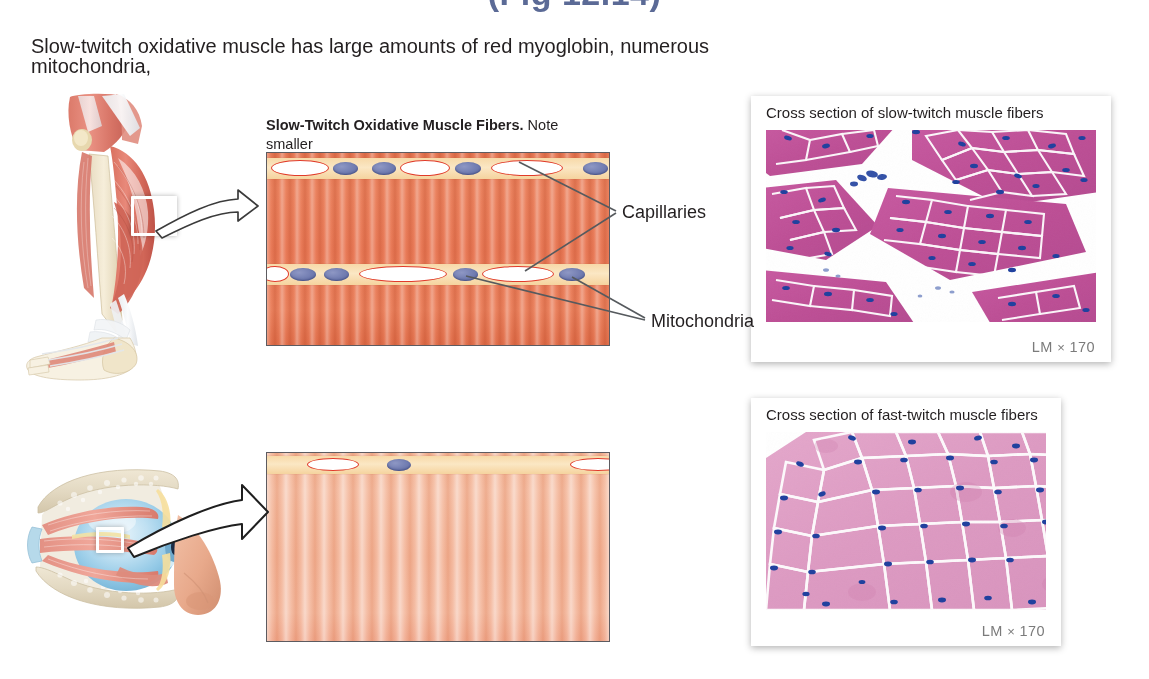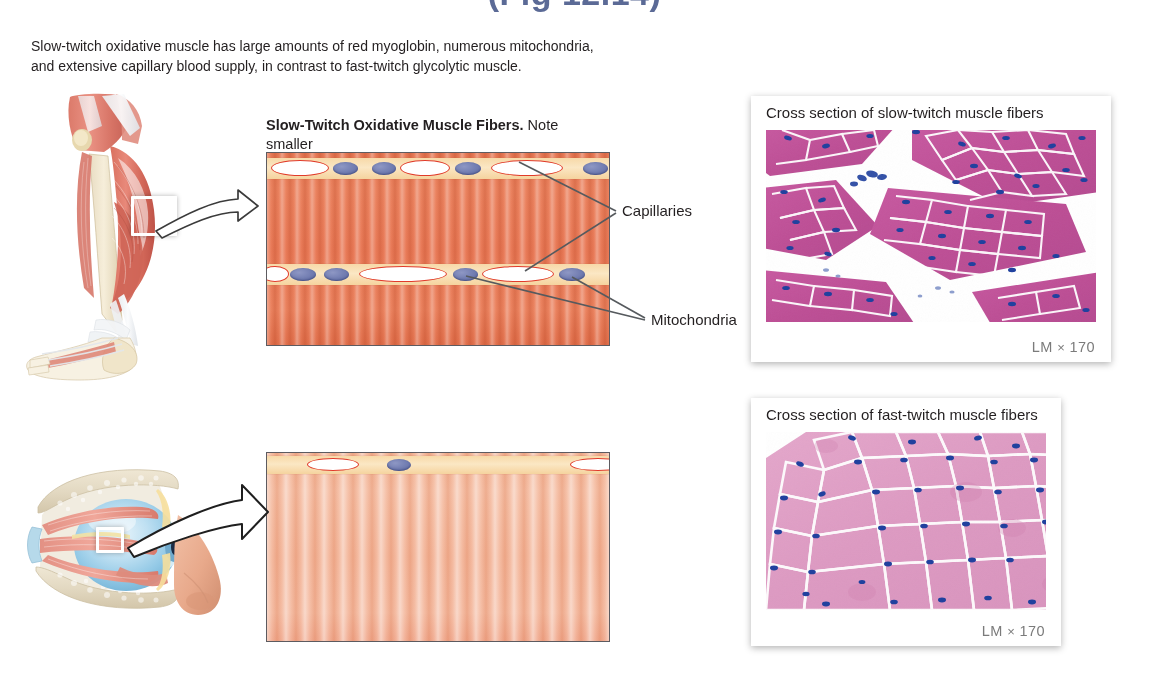--- a/index.html
+++ b/index.html
@@ -21,21 +21,21 @@
     text-align:center;
     font-size:34px; font-weight:bold;
     color:#5b6a96;
     letter-spacing:.5px;
     white-space:nowrap;
   }
 
   
   #intro{
     position:absolute; left:31px; top:36px; width:740px;
-    font-size:14px; line-height:20px; color:#231f20;
+    font-size:20px; line-height:20px; color:#231f20;
   }
 
   
   .art{position:absolute;}
 
   
   #leg-art{left:18px; top:92px; width:232px; height:295px;}
   #eye-art{left:8px; top:455px; width:245px; height:190px;}
 
   
@@ -93,21 +93,21 @@
   }
   .mito{
     position:absolute;
     background:radial-gradient(ellipse at 35% 35%,#8e97c4 0%,#7681b4 45%,#5d69a2 100%);
     border-radius:48%/50%;
     box-shadow:inset 0 -1px 2px rgba(40,50,100,.55);
   }
 
   
   #leaders{position:absolute; left:0; top:0; width:1149px; height:679px; pointer-events:none;}
-  .leader-label{position:absolute; font-size:15px; color:#231f20; white-space:nowrap;}
+  .leader-label{position:absolute; font-size:18px; color:#231f20; white-space:nowrap;}
 
   
   .mcard{
     position:absolute;
     background:#ffffff;
     box-shadow:0 2px 7px rgba(0,0,0,.30);
     box-sizing:border-box;
   }
   #slow-card{left:751px; top:96px; width:360px; height:266px;padding-left:20px;}
   #fast-card{left:751px; top:398px; width:310px; height:248px;}
@@ -132,21 +132,20 @@
 </style>
 </head>
 <body>
 
 <div class="stage">
 
   <div id="fig-title">(Fig 12.14)</div>
 
   <div id="intro">
     <div>Slow-twitch oxidative muscle has large amounts of red myoglobin, numerous mitochondria,</div>
-    <div>and extensive capillary blood supply, in contrast to fast-twitch glycolytic muscle.</div>
   </div>
 
   <div class="art" id="leg-art">
     <svg width="232" height="295" viewBox="0 0 232 295">
       <defs>
         <linearGradient id="muscleRed" x1="0" y1="0" x2="1" y2="0">
           <stop offset="0%" stop-color="#d9705f"></stop>
           <stop offset="35%" stop-color="#e8897a"></stop>
           <stop offset="70%" stop-color="#d4695a"></stop>
           <stop offset="100%" stop-color="#bf5348"></stop>

